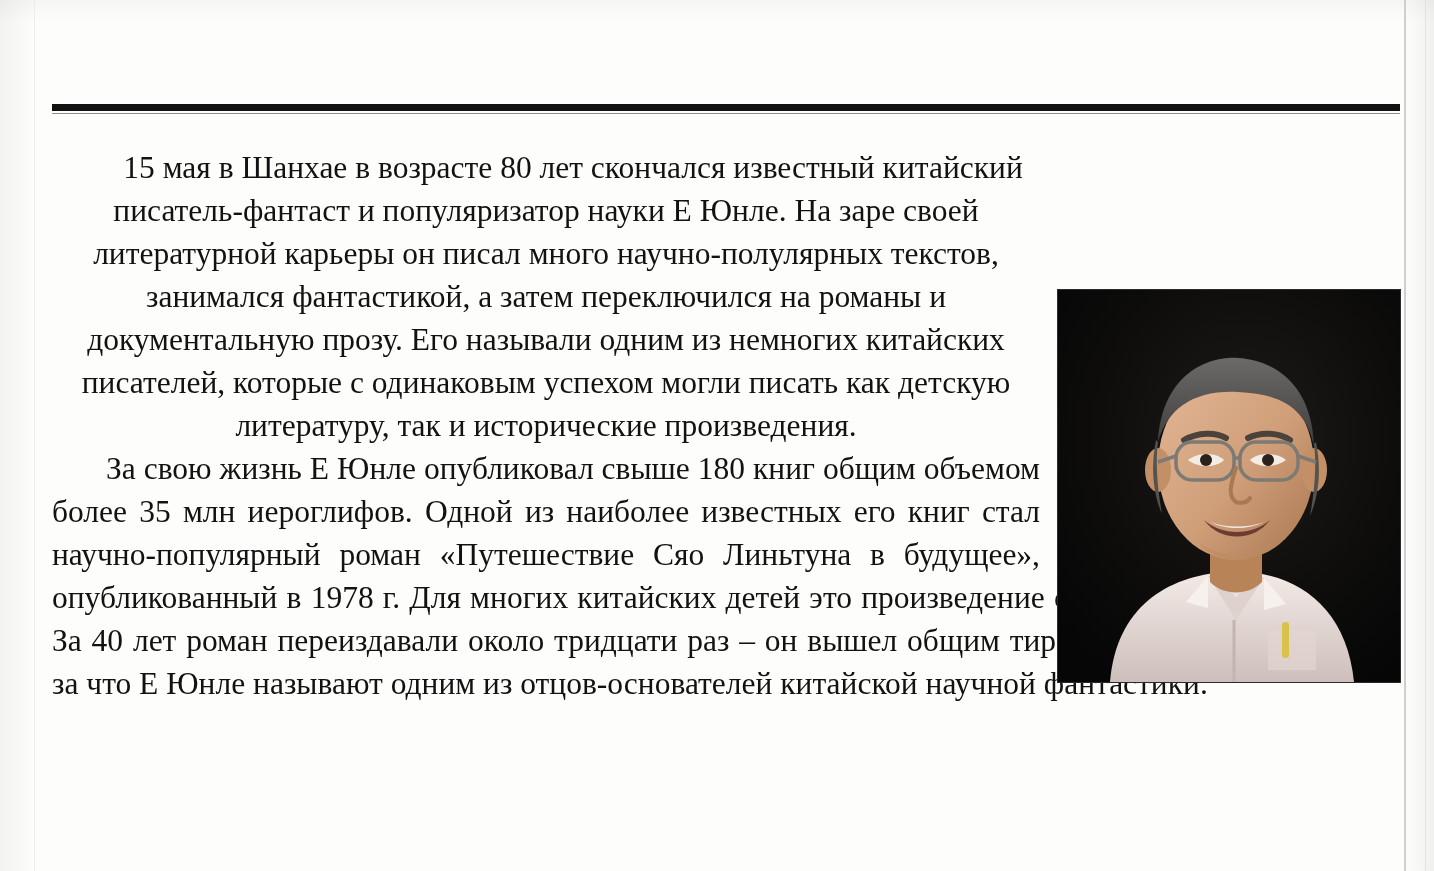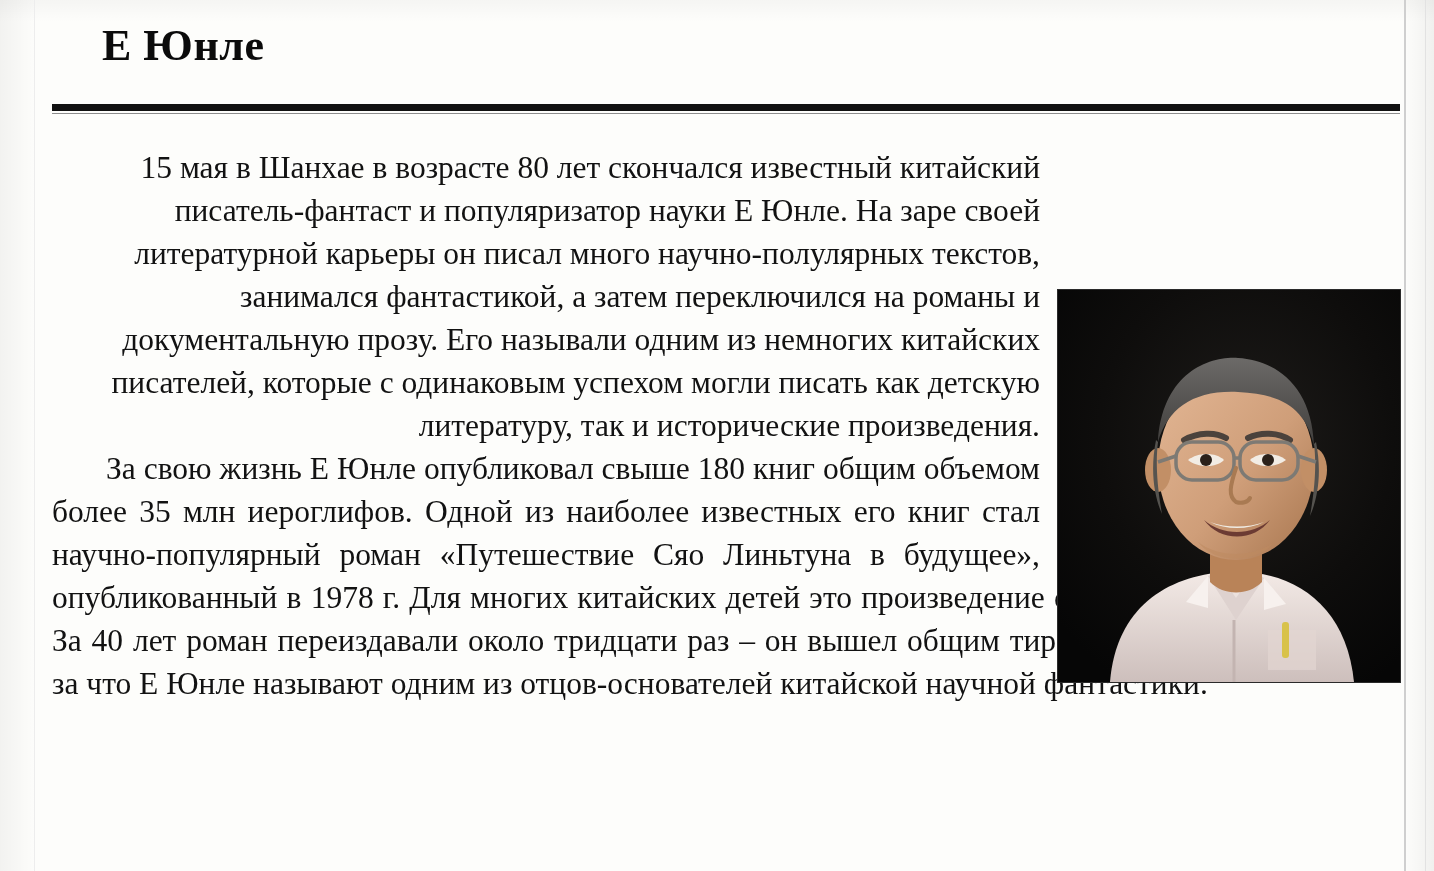--- a/index.html
+++ b/index.html
@@ -135,21 +135,21 @@
     text-indent: 54px;
   }
   
   .photo-float {
     float: right;
     width: 360px;
     height: 398px;
     shape-outside: margin-box;
   }
   .para-1 {
-    text-align: right;
+    text-align: center;
   }
   .para-2 {
     margin-top: 0;
   }
   .clearfix::after {
     content: "";
     display: block;
     clear: both;
   }
 </style>
@@ -157,21 +157,20 @@
 <body>
 
 <div class="scan-page">
 
   <div class="left-rule"></div>
   <div class="edge-rule"></div>
   <div class="edge-rule-outer"></div>
 
   <div class="content">
 
-    <div class="headline">Е Юнле</div>
 
     <div class="rule-thick"></div>
     <div class="rule-thin"></div>
 
     <div class="body-text clearfix">
 
       <div class="photo-float"></div>
 
       <div class="portrait">
         <svg viewBox="0 0 342 392" xmlns="http://www.w3.org/2000/svg" aria-hidden="true">

